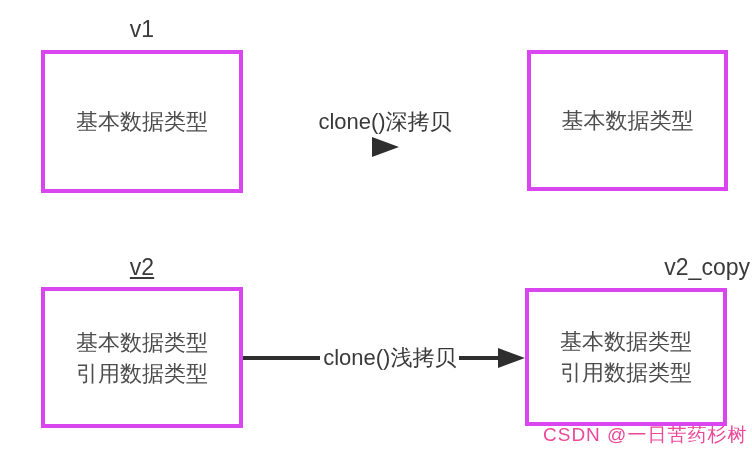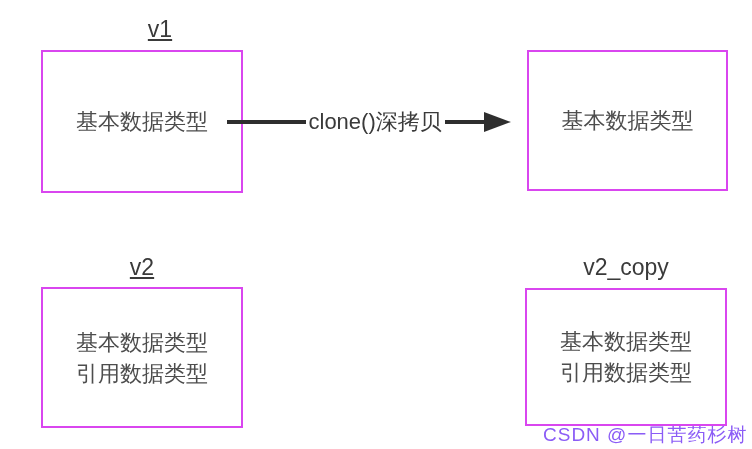--- a/index.html
+++ b/index.html
@@ -20,21 +20,21 @@
     text-align: center;
     font-size: 23px;
     line-height: 30px;
     color: #3a3a3a;
     z-index: 2;
     white-space: nowrap;
   }
   .node {
     position: absolute;
     box-sizing: border-box;
-    border: 2px solid #d946ef;
+    border: 4px solid #d946ef;
     background: transparent;
     display: flex;
     flex-direction: column;
     align-items: center;
     justify-content: center;
     font-size: 22px;
     line-height: 31px;
     color: #4d4d4d;
     z-index: 2;
     text-align: center;
@@ -65,37 +65,37 @@
     border-bottom: 10px solid transparent;
     border-left: 27px solid #2e2e2e;
   }
   .watermark {
     position: absolute;
     left: 543px;
     top: 424px;
     font-size: 19px;
     line-height: 22px;
     letter-spacing: 1px;
-    color: #8b5cf6;
+    color: #ec4899;
     z-index: 1;
     white-space: nowrap;
   }
 
   
-  .label-v1      { left: 59px;  top: 14px;  width: 202px; text-decoration: underline; }
+  .label-v1      { left: 41px;  top: 14px;  width: 202px; }
   .node-v1       { left: 41px;  top: 50px;  width: 202px; height: 143px; }
-  .arrow-1       { left: 227px; top: 107px; width: 284px; }
+  .arrow-1       { left: 243px; top: 107px; width: 284px; flex-direction: column; }
   .label-v1copy  { left: 527px; top: 14px;  width: 201px; }
   .node-v1copy   { left: 527px; top: 50px;  width: 201px; height: 141px; }
 
   
   .label-v2      { left: 41px;  top: 252px; width: 202px; text-decoration: underline; }
   .node-v2       { left: 41px;  top: 287px; width: 202px; height: 141px; }
   .arrow-2       { left: 243px; top: 343px; width: 282px; }
-  .label-v2copy  { left: 525px; top: 252px; width: 202px; }
+  .label-v2copy  { left: 548px; top: 252px; width: 202px; text-align: right; }
   .node-v2copy   { left: 525px; top: 288px; width: 202px; height: 138px; }
 </style>
 </head>
 <body>
 
 <div class="canvas">
 
   <div class="watermark">CSDN @一日苦药杉树</div>
 
   <div class="box-label label-v1">v1</div>
@@ -116,20 +116,26 @@
     <span>基本数据类型</span>
   </div>
 
   <div class="box-label label-v2">v2</div>
 
   <div class="node node-v2">
     <span>基本数据类型</span>
     <span>引用数据类型</span>
   </div>
 
+  <div class="arrow arrow-2">
+    <div class="line line-long"></div>
+    <div class="arrow-text">clone()浅拷贝</div>
+    <div class="line line-short"></div>
+    <div class="arrowhead"></div>
+  </div>
 
   <div class="box-label label-v2copy">v2_copy</div>
 
   <div class="node node-v2copy">
     <span>基本数据类型</span>
     <span>引用数据类型</span>
   </div>
 
 </div>
 

